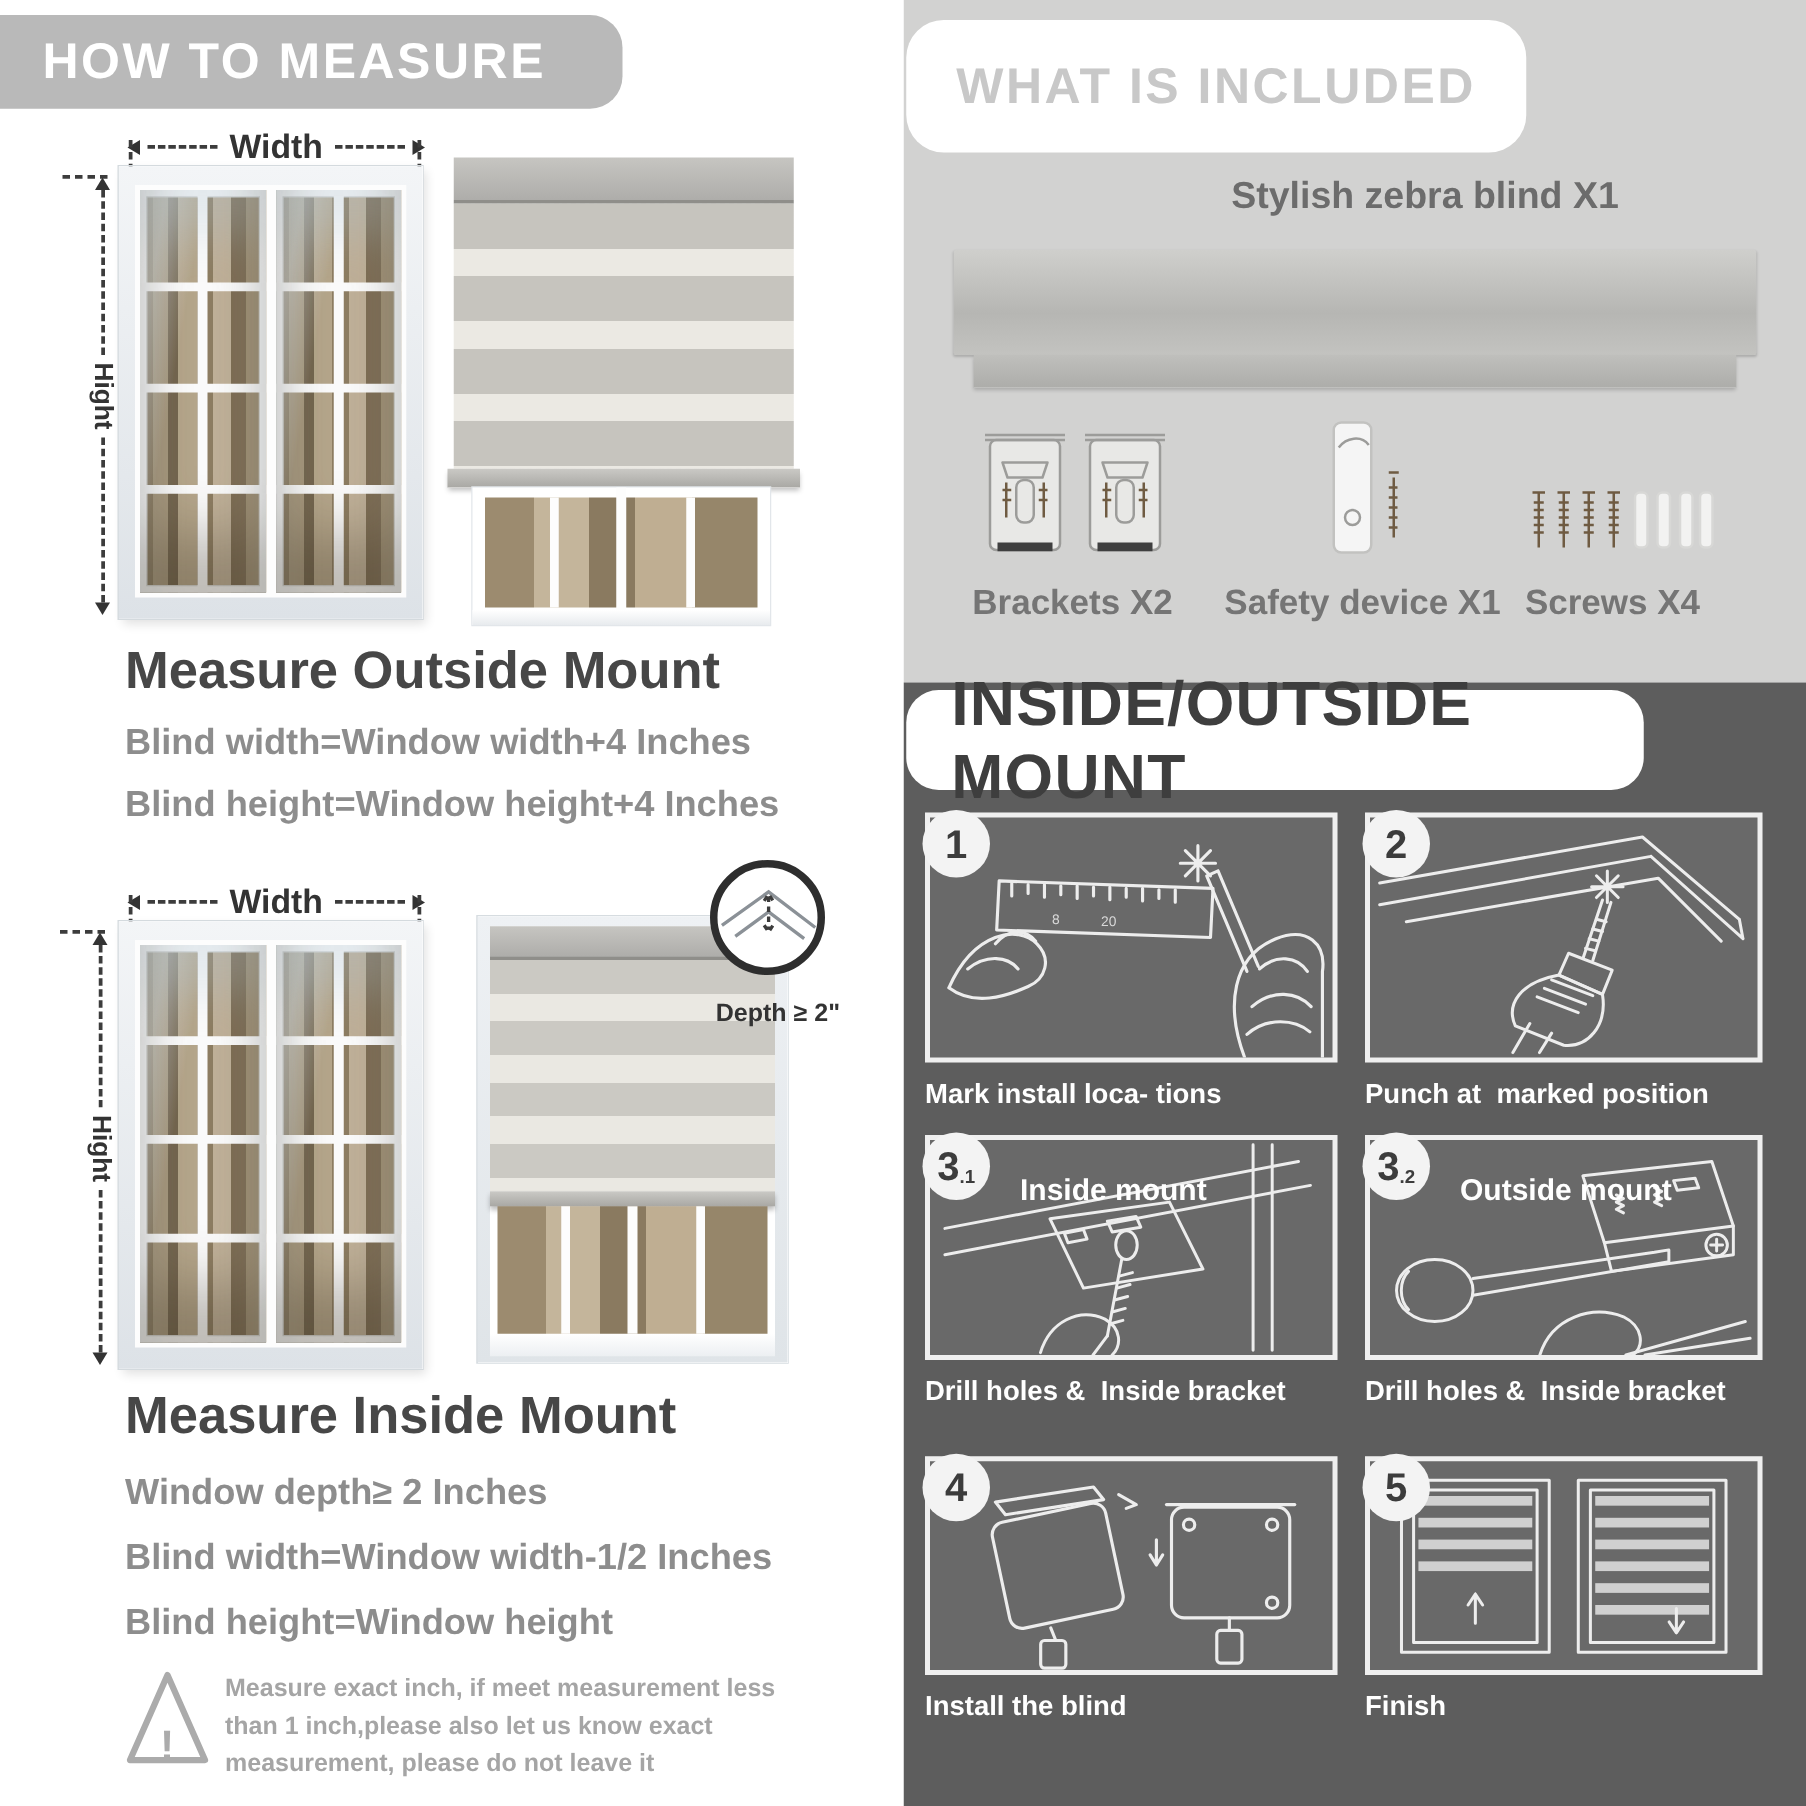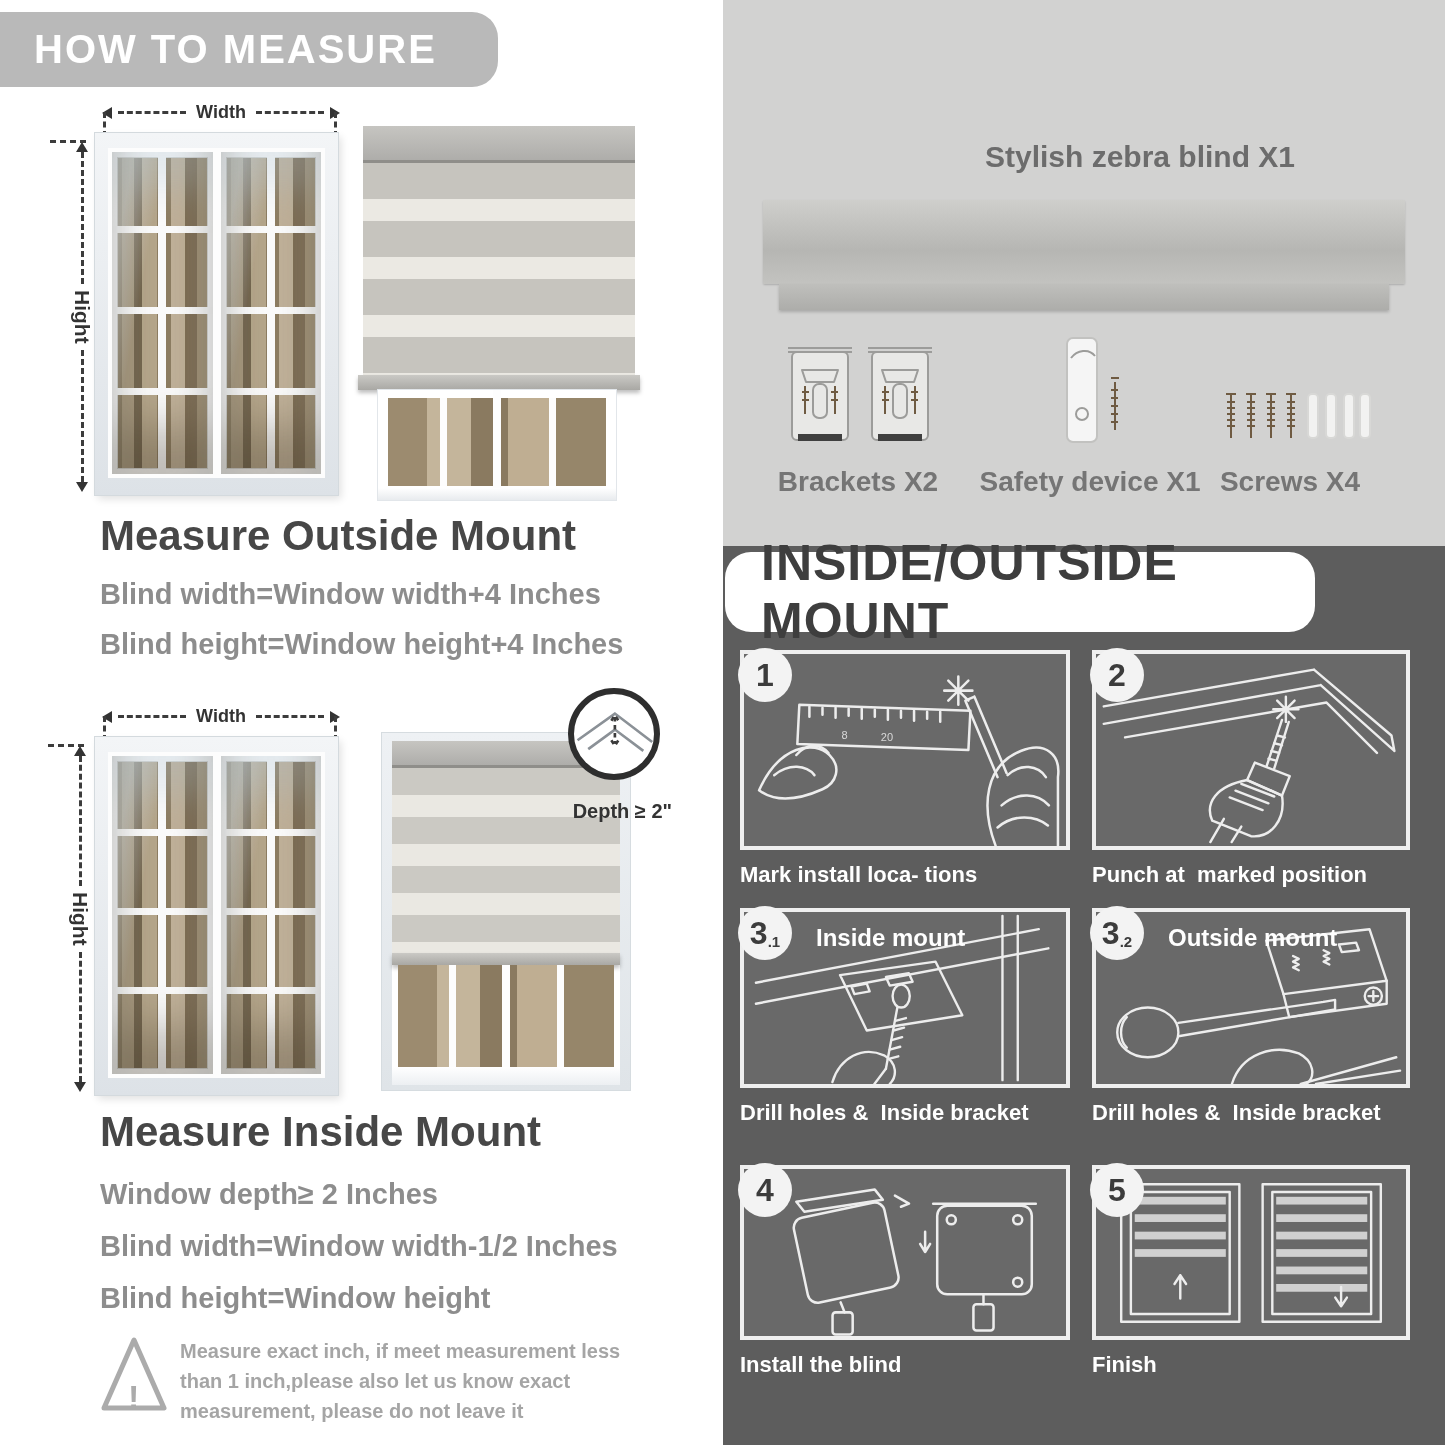--- a/index.html
+++ b/index.html
@@ -11,21 +11,21 @@
   .h2m-bar{left:-24px;top:12px;width:522px;height:75px;background:#b9b9b9;border-radius:26px;
            display:flex;align-items:center;padding-left:58px;box-sizing:border-box;}
   .h2m-bar .t{font-size:40px;font-weight:bold;color:#ffffff;letter-spacing:2px;}
 
   .sec-title{font-size:42px;font-weight:bold;color:#474747;}
   .sec-line{font-size:29px;font-weight:bold;color:#8d8d8d;}
 
   
   .harrow{display:flex;align-items:center;gap:6px;}
   .harrow .dash{flex:1;height:0;border-top:3px dashed #3c3c3c;}
-  .harrow .lbl{font-size:18px;font-weight:bold;color:#333333;padding:0 4px;}
+  .harrow .lbl{font-size:27px;font-weight:bold;color:#333333;padding:0 4px;}
   .ah{width:0;height:0;border-style:solid;display:block;}
   .aleft{border-width:6px 10px 6px 0;border-color:transparent #333 transparent transparent;}
   .aright{border-width:6px 0 6px 10px;border-color:transparent transparent transparent #333;}
   .aup{border-width:0 6px 10px 6px;border-color:transparent transparent #333 transparent;}
   .adown{border-width:10px 6px 0 6px;border-color:#333 transparent transparent transparent;}
   .vtick{width:0;border-left:3px dashed #3c3c3c;}
   .htickline{height:0;border-top:3px dashed #3c3c3c;}
   .varrow{display:flex;flex-direction:column;align-items:center;}
   .varrow .dash{flex:1;width:0;border-left:3px dashed #3c3c3c;}
   .varrow .lbl{font-size:21px;font-weight:bold;color:#333333;writing-mode:vertical-rl;
@@ -85,21 +85,21 @@
   .mount-box{left:725px;top:552px;width:590px;height:80px;background:#ffffff;border-radius:26px;
              display:flex;align-items:center;padding-left:36px;box-sizing:border-box;}
   .mount-box .t{font-size:50px;font-weight:bold;color:#3e3e3e;letter-spacing:1px;}
 
   .step{position:absolute;}
   .spanel{position:relative;border:4px solid #efefef;background:#696969;box-sizing:border-box;}
   .badge{position:absolute;top:-6px;left:-6px;width:54px;height:54px;border-radius:50%;background:#f3f3f3;
          display:flex;align-items:center;justify-content:center;color:#3c3c3c;}
   .badge b{font-size:32px;font-weight:bold;}
   .badge i{font-style:normal;font-size:15px;font-weight:bold;margin-top:16px;}
-  .stitle{position:absolute;top:12px;left:72px;color:#ffffff;font-size:24px;font-weight:bold;}
+  .stitle{position:absolute;top:27px;left:72px;color:#ffffff;font-size:24px;font-weight:bold;}
   .scap{margin-top:12px;color:#ffffff;font-size:22px;font-weight:bold;white-space:pre-wrap;}
   .lineart{position:absolute;inset:0;width:100%;height:100%;}
   .lineart path,.lineart rect,.lineart circle,.lineart ellipse,.lineart line
         {fill:none;stroke:#ededed;stroke-width:2.5;stroke-linecap:round;stroke-linejoin:round;}
   .lineart .fillstripe{fill:#e3e3e3;stroke:none;opacity:.85;}
   .lineart text{fill:#d8d8d8;font-size:11px;font-family:"Liberation Sans",sans-serif;stroke:none;}
 
   .hw path,.hw rect,.hw circle,.hw ellipse{fill:none;stroke:#9c9c9a;stroke-width:2;stroke-linejoin:round;}
   .hw .metal{fill:#e8e8e6;}
   .hw .dark{fill:#3f3f3f;stroke:none;}
@@ -242,20 +242,23 @@
   <div class="abs sec-line" style="left:100px;top:1282px;">Blind height=Window height</div>
 
   <svg class="abs" style="left:98px;top:1332px;" width="72" height="84" viewBox="0 0 72 84">
     <path class="tri" d="M36,8 L66,76 L6,76 Z"></path>
   </svg>
   <div class="abs warn-mark" style="left:128px;top:1378px;">!</div>
   <div class="abs warn-text" style="left:180px;top:1336px;width:470px;">Measure exact inch, if meet measurement less than 1 inch,please also let us know exact measurement, please do not leave it</div>
 
   <div class="abs inc-panel"></div>
 
+  <div class="abs inc-box">
+    <span class="t">WHAT IS INCLUDED</span>
+  </div>
 
   <div class="abs product-lbl">Stylish zebra blind X1</div>
   <div class="abs rail-a"></div>
   <div class="abs rail-b"></div>
 
   <svg class="abs hw" style="left:786px;top:342px;" width="148" height="108" viewBox="0 0 148 108">
     <g>
       <rect class="metal" x="6" y="10" width="56" height="88" rx="5"></rect>
       <path d="M2,10 h64 M2,6 h64"></path>
       <path class="metal" d="M16,28 h36 l-4,12 h-28 Z"></path>

